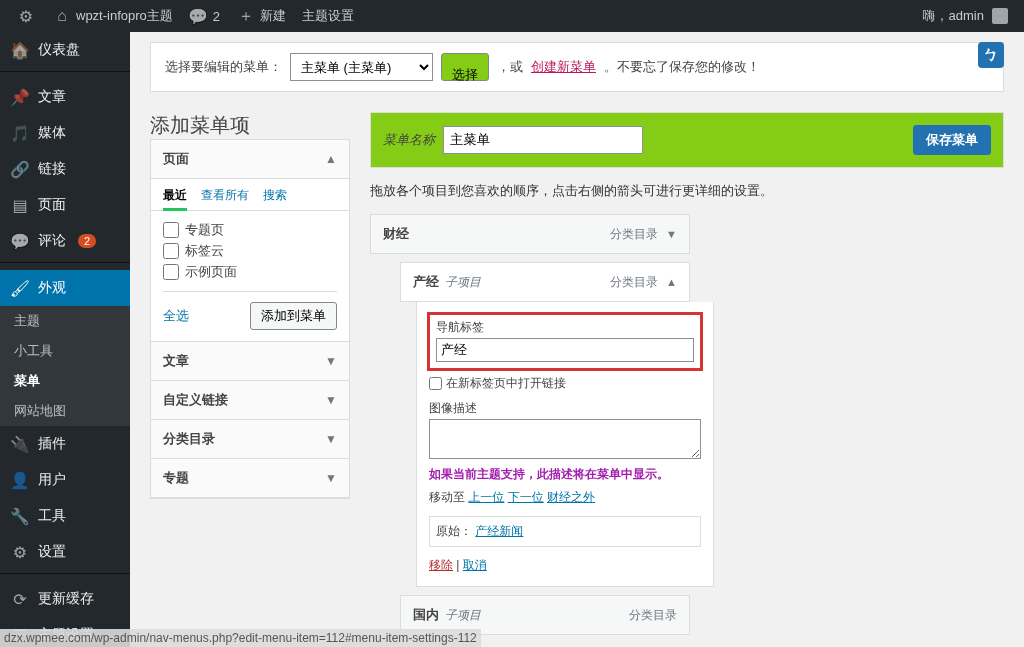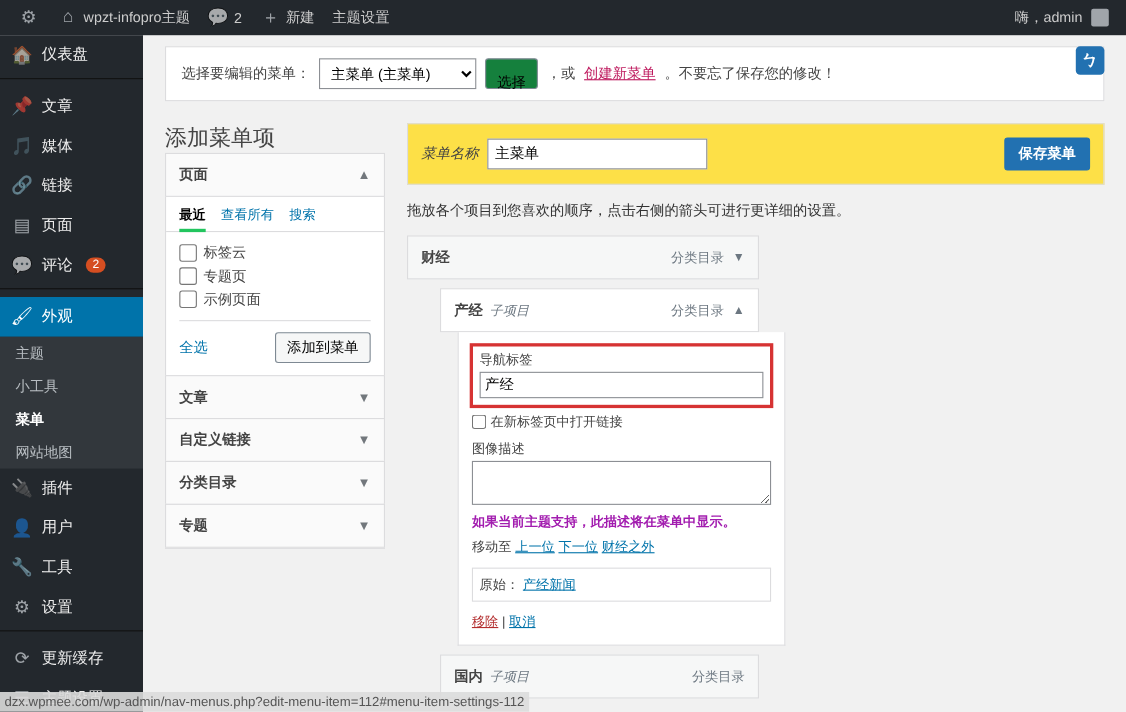--- a/index.html
+++ b/index.html
@@ -21,42 +21,42 @@
 .side-sub a.active { color: #fff; font-weight: 600; }
 .side-sep { height: 5px; background: transparent; margin: 3px 0; border-top: 1px solid #111; }
 .badge { background: #d54e21; color: #fff; border-radius: 9px; font-size: 11px; padding: 1px 6px; }
 .icon { width: 20px; height: 20px; display: inline-flex; align-items: center; justify-content: center; color: rgba(240,245,250,.6); font-size: 16px; }
 .side-item.current .icon { color: #fff; }
 
 .content { flex: 1; padding: 10px 20px 40px 20px; position: relative; }
 
 .menu-select-bar { background: #fff; border: 1px solid #dcdcde; padding: 10px 14px; display: flex; align-items: center; gap: 8px; }
 .menu-select-bar select { height: 28px; border: 1px solid #8c8f94; background: #fff; padding: 0 24px 0 6px; font-size: 13px; }
-.menu-select-bar .btn { height: 28px; border: 1px solid #7e8993; background: #15803d; padding: 12px 10px; border-radius: 3px; cursor: pointer; font-size: 13px; }
+.menu-select-bar .btn { height: 28px; border: 1px solid #7e8993; background: #84cc16; padding: 12px 10px; border-radius: 3px; cursor: pointer; font-size: 13px; }
 .menu-select-bar a { color: #be185d; text-decoration: underline; }
 
 .cols { display: flex; gap: 20px; margin-top: 20px; }
 .col-left { width: 200px; }
 .col-right { flex: 1; }
 .col h2 { font-size: 20px; font-weight: 400; }
 
 .accordion { border: 1px solid #dcdcde; background: #fff; }
 .acc-head { background: #fafafa; border: 1px solid #dcdcde; margin: -1px -1px 0 -1px; padding: 10px 12px; font-size: 13px; font-weight: 600; display: flex; justify-content: space-between; align-items: center; cursor: pointer; }
 .acc-head .caret { color: #72777c; font-size: 12px; }
 .acc-body { padding: 0 12px 12px; }
 .tabs { display: flex; gap: 14px; border-bottom: 1px solid #dcdcde; margin: 0 -12px 10px; padding: 8px 12px 6px; font-size: 12px; }
 .tabs span { color: #0073aa; cursor: pointer; }
 .tabs span.active { color: #000; border-bottom: 3px solid #22c55e; padding-bottom: 4px; margin-bottom: -7px; font-weight: 600; }
 .checks label { display: flex; align-items: center; gap: 6px; margin: 3px 0; font-size: 13px; }
 .checks input[type=checkbox] { width: 16px; height: 16px; }
 .acc-foot { display: flex; align-items: center; justify-content: space-between; margin-top: 10px; border-top: 1px solid #dcdcde; padding-top: 10px; }
 .acc-foot a { color: #0073aa; font-size: 13px; cursor: pointer; text-align: center; }
 .acc-foot .btn { height: 28px; border: 1px solid #7e8993; background: #f6f7f7; padding: 0 10px; border-radius: 3px; cursor: pointer; font-size: 13px; }
 
-.menu-name-row { display: flex; align-items: center; gap: 8px; background: #fde047; border: 1px solid #dcdcde; padding: 12px; }
+.menu-name-row { display: flex; align-items: center; gap: 8px; background: #84cc16; border: 1px solid #dcdcde; padding: 12px; }
 .menu-name-row label { font-style: italic; font-size: 13px; }
 .menu-name-row input { height: 28px; border: 1px solid #8c8f94; padding: 0 6px; width: 200px; }
 .menu-name-row .spacer { flex: 1; }
 .btn-primary { background: #2271b1; border: 1px solid #2271b1; color: #fff; height: 30px; padding: 0 12px; border-radius: 3px; cursor: pointer; font-size: 13px; font-weight: 600; }
 
 .hint { font-size: 13px; margin: 14px 0; color: #333; }
 
 .menu-items { display: flex; flex-direction: column; gap: 8px; }
 .menu-item-bar { width: 320px; background: #f6f7f7; border: 1px solid #dcdcde; display: flex; align-items: center; padding: 10px 12px; font-size: 13px; cursor: move; }
 .menu-item-bar.sub { margin-left: 30px; width: 290px; }
@@ -201,25 +201,25 @@
             </div>
           <div class="acc-body">
             <div class="tabs">
               <span class="active">最近</span>
               <span>查看所有</span>
               <span>搜索</span>
             </div>
             <div class="checks">
               <label>
                   <input type="checkbox" style="">
-                  <span>标签云</span>
+                  <span>专题页</span>
                 </label>
               <label>
                   <input type="checkbox" style="">
-                  <span>专题页</span>
+                  <span>标签云</span>
                 </label>
               <label>
                   <input type="checkbox" style="">
                   <span>示例页面</span>
                 </label>
             </div>
             <div class="acc-foot">
               <a>全选</a>
               <button class="btn">添加到菜单</button>
             </div>

